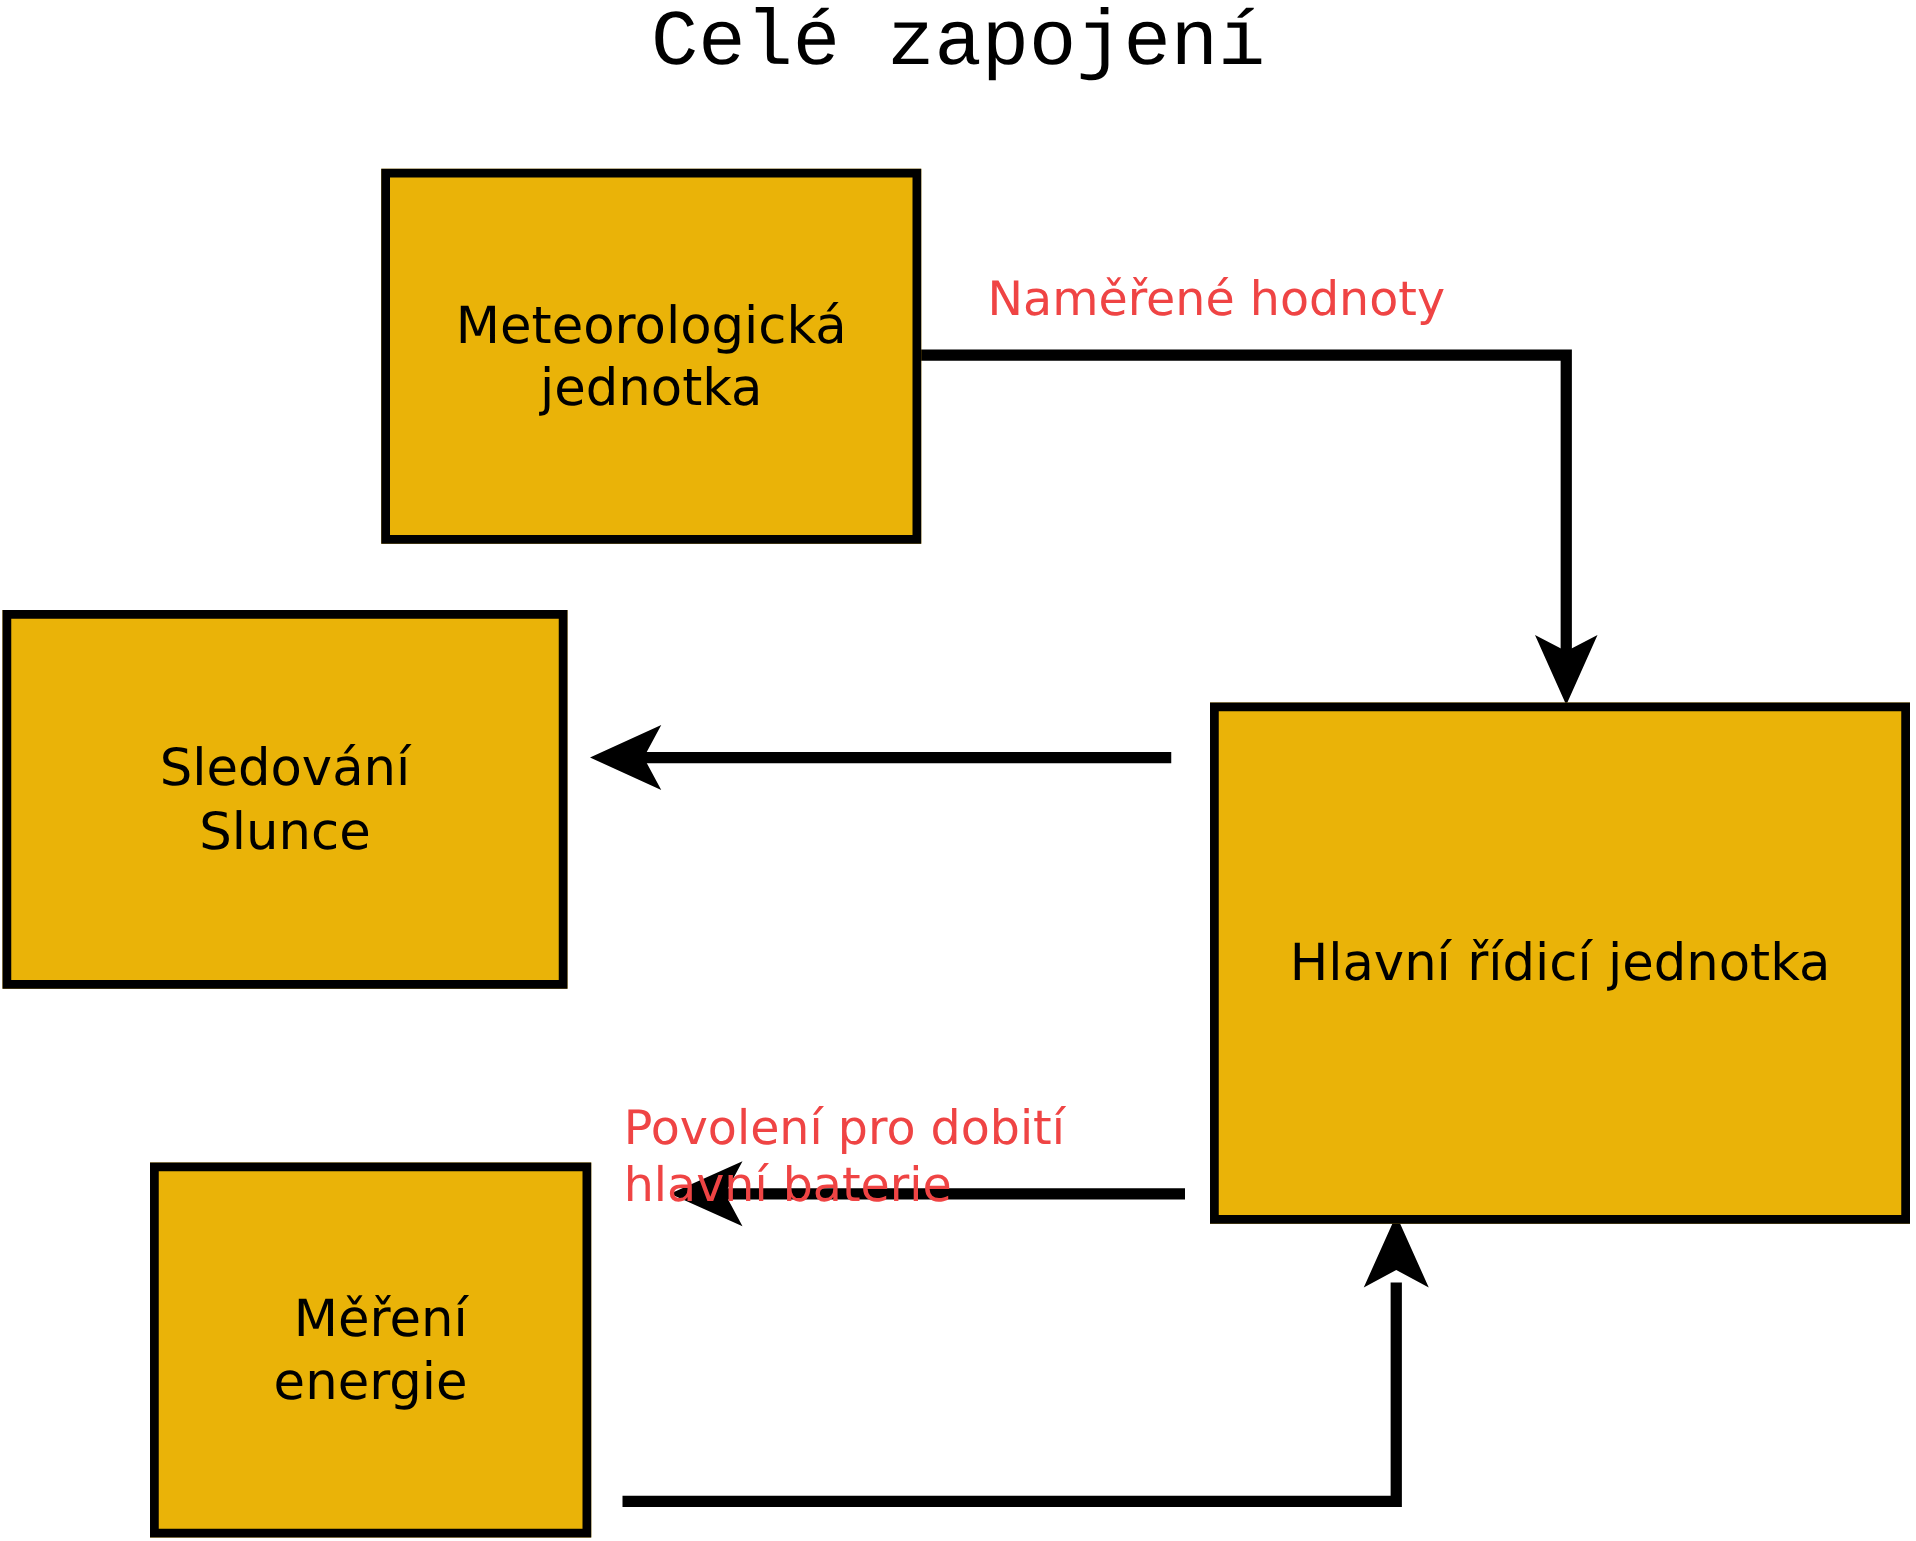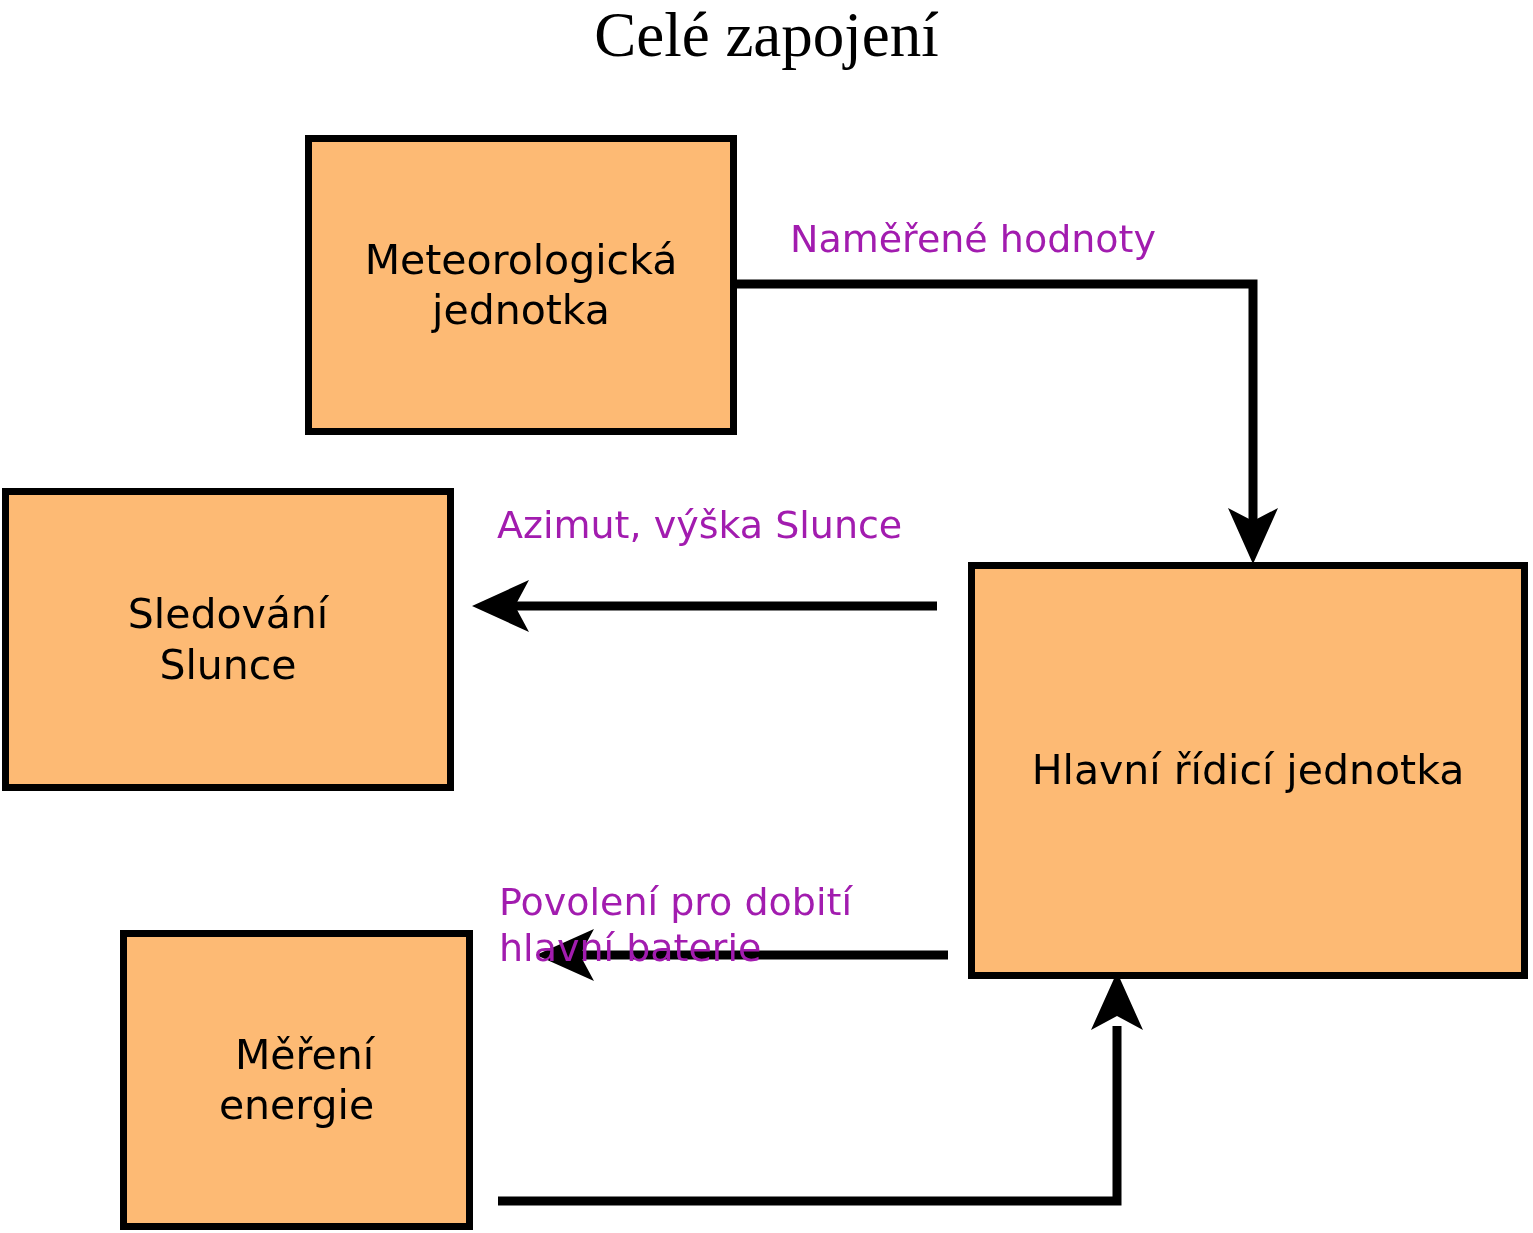--- a/index.html
+++ b/index.html
@@ -21,51 +21,51 @@
     position: absolute;
     left: 0;
     top: 0;
     width: 1533px;
     height: 1233px;
   }
   .node-box {
     position: absolute;
     box-sizing: border-box;
     border: 7px solid #000000;
-    background: #fdba74;
+    background: #eab308;
     display: flex;
     align-items: center;
     justify-content: center;
     text-align: center;
   }
   .node-label {
     font-family: "DejaVu Sans", sans-serif;
     font-size: 41px;
     line-height: 1.22;
     color: #000000;
     white-space: pre-line;
     letter-spacing: 0px;
   }
   #page-title {
     position: absolute;
     left: 0;
     top: 2px;
     width: 1533px;
     text-align: center;
-    font-family: Liberation Serif, serif;
+    font-family: Liberation Mono, monospace;
     font-size: 63px;
     line-height: 1.05;
     color: #000000;
   }
   .edge-label {
     position: absolute;
     font-family: "DejaVu Sans", sans-serif;
     font-size: 38px;
     line-height: 1.22;
-    color: #a21caf;
+    color: #ef4444;
     white-space: pre-line;
   }
   
   #node-weather     { left: 305px;  top: 135px;  width: 432px; height: 300px; }
   #node-suntracking { left: 2px;    top: 488px;  width: 452px; height: 303px; }
   #node-controller  { left: 968px;  top: 562px;  width: 560px; height: 417px; }
   #node-energy      { left: 120px;  top: 930px;  width: 353px; height: 300px; text-align: right; }
   
   #label-measured-values   { left: 790px; top: 216px; }
   #label-azimuth-elevation { left: 497px; top: 502px; }
@@ -116,19 +116,18 @@
     <span class="node-label">Hlavní řídicí jednotka</span>
   </div>
 
   <div class="node-box" id="node-energy">
     <span class="node-label">Měření
 energie</span>
   </div>
 
   <div class="edge-label" id="label-measured-values">Naměřené hodnoty</div>
 
-  <div class="edge-label" id="label-azimuth-elevation">Azimut, výška Slunce</div>
 
   <div class="edge-label" id="label-charge-permission">Povolení pro dobití
 hlavní baterie</div>
 
 
 </div>
 
 </body></html>

